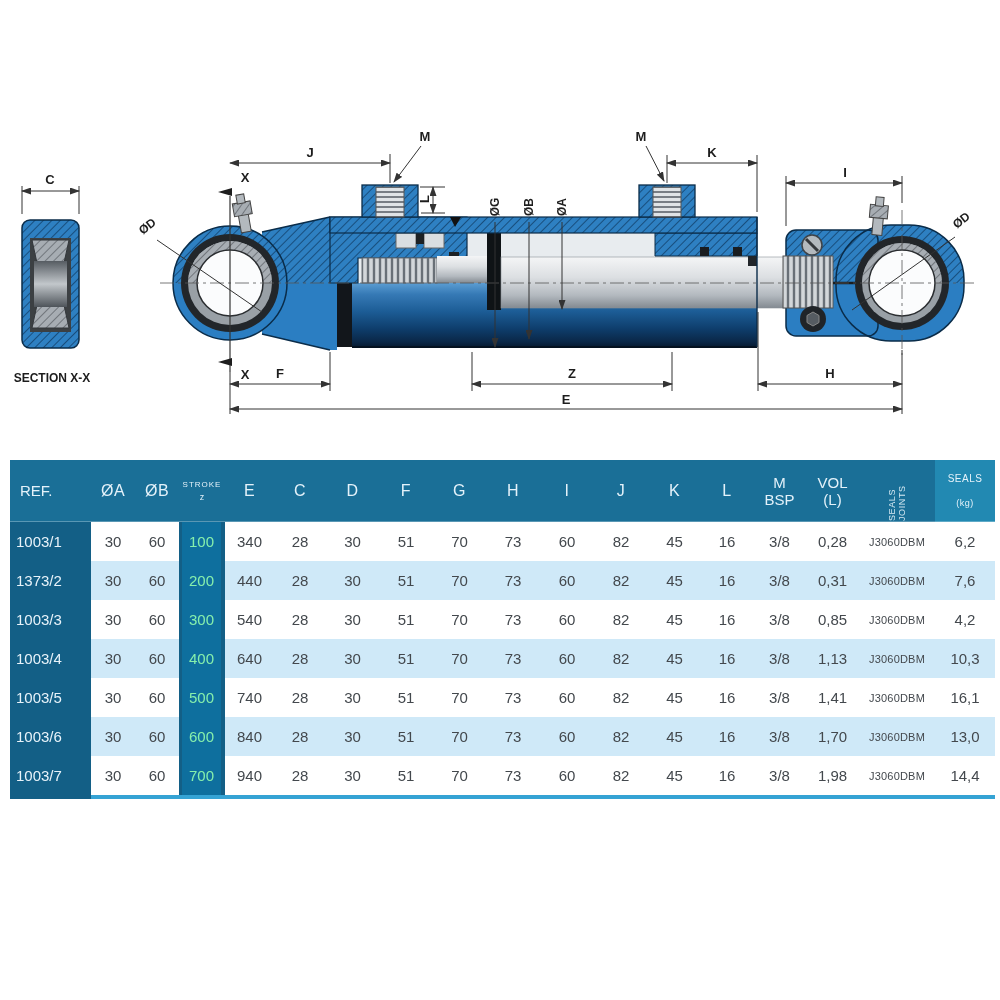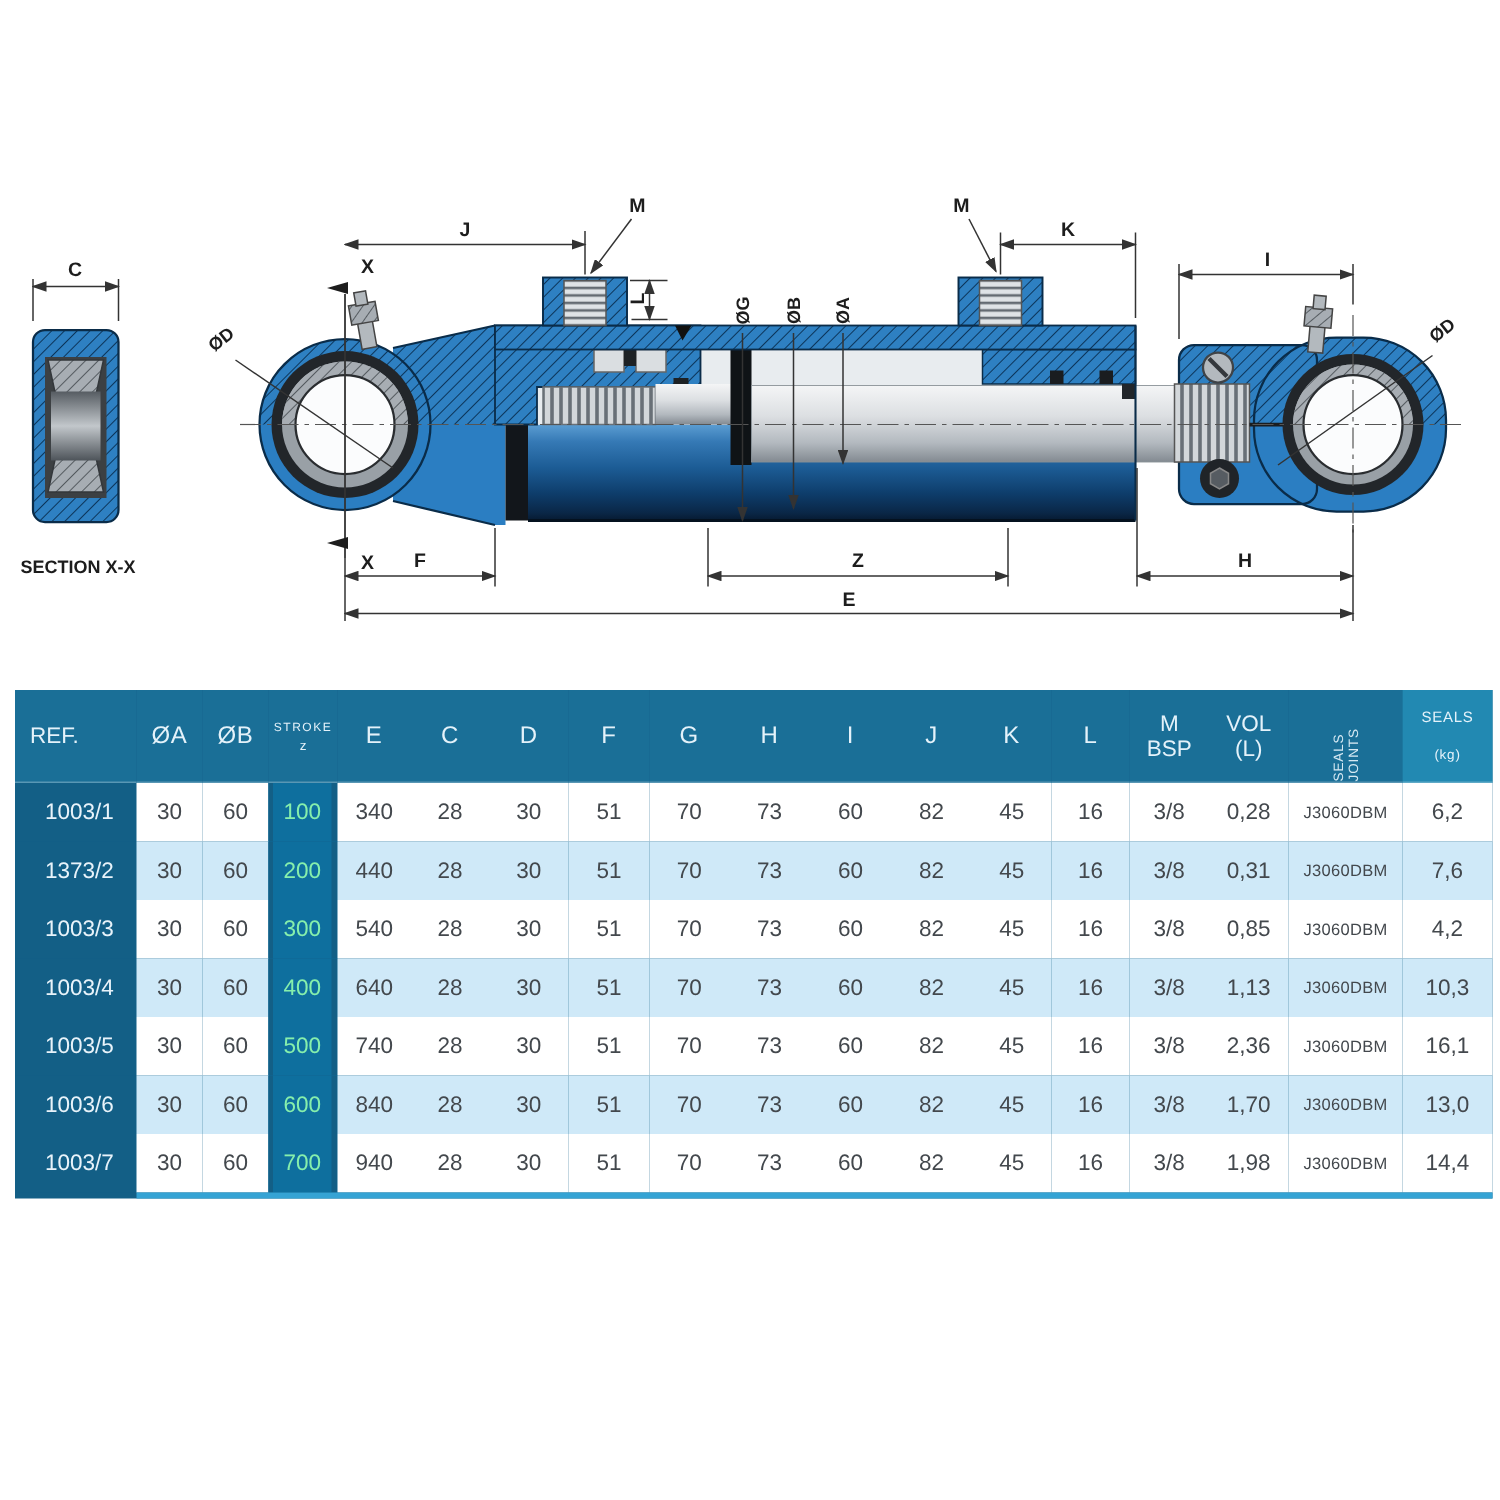--- a/index.html
+++ b/index.html
@@ -27,21 +27,21 @@
                 letter-spacing:.6px;color:#d6e9f3;}
   .h-weight{background:#2289b2;}
   .h-weight span{font-size:10px;letter-spacing:.5px;}
   .h-weight .h-kg{font-size:9px;margin-top:14px;}
 
   .trow{height:39px;}
   .tcell{display:flex;align-items:center;justify-content:center;
          font-size:15px;color:#43484d;background:#fff;box-sizing:border-box;height:39px;}
   .trow.alt .tcell{background:#cfe9f8;}
   .tcell.c0{background:#135f86!important;color:#e8f3fa;justify-content:flex-start;
-            padding-left:20px;font-size:15px;}
+            padding-left:6px;font-size:15px;}
   .tcell.c3{background:#0e6f9e!important;color:#86efac;
             border-left:3px solid #135f86;border-right:4px solid #135f86;}
   .tcell.c16{font-size:11px;letter-spacing:.2px;}
   #bottom-bar{position:absolute;left:81px;right:0;bottom:0;height:4px;background:#35a3d4;}
 </style>
 </head>
 <body>
 
 <div id="page">
 
@@ -410,21 +410,21 @@
           <div class="tcell c5">28</div>
           <div class="tcell c6">30</div>
           <div class="tcell c7">51</div>
           <div class="tcell c8">70</div>
           <div class="tcell c9">73</div>
           <div class="tcell c10">60</div>
           <div class="tcell c11">82</div>
           <div class="tcell c12">45</div>
           <div class="tcell c13">16</div>
           <div class="tcell c14">3/8</div>
-          <div class="tcell c15">2,36</div>
+          <div class="tcell c15">1,41</div>
           <div class="tcell c16">J3060DBM</div>
           <div class="tcell c17">16,1</div>
         </div>
         <div class="grid-row trow alt">
           <div class="tcell c0">1003/6</div>
           <div class="tcell c1">30</div>
           <div class="tcell c2">60</div>
           <div class="tcell c3">600</div>
           <div class="tcell c4">840</div>
           <div class="tcell c5">28</div>

